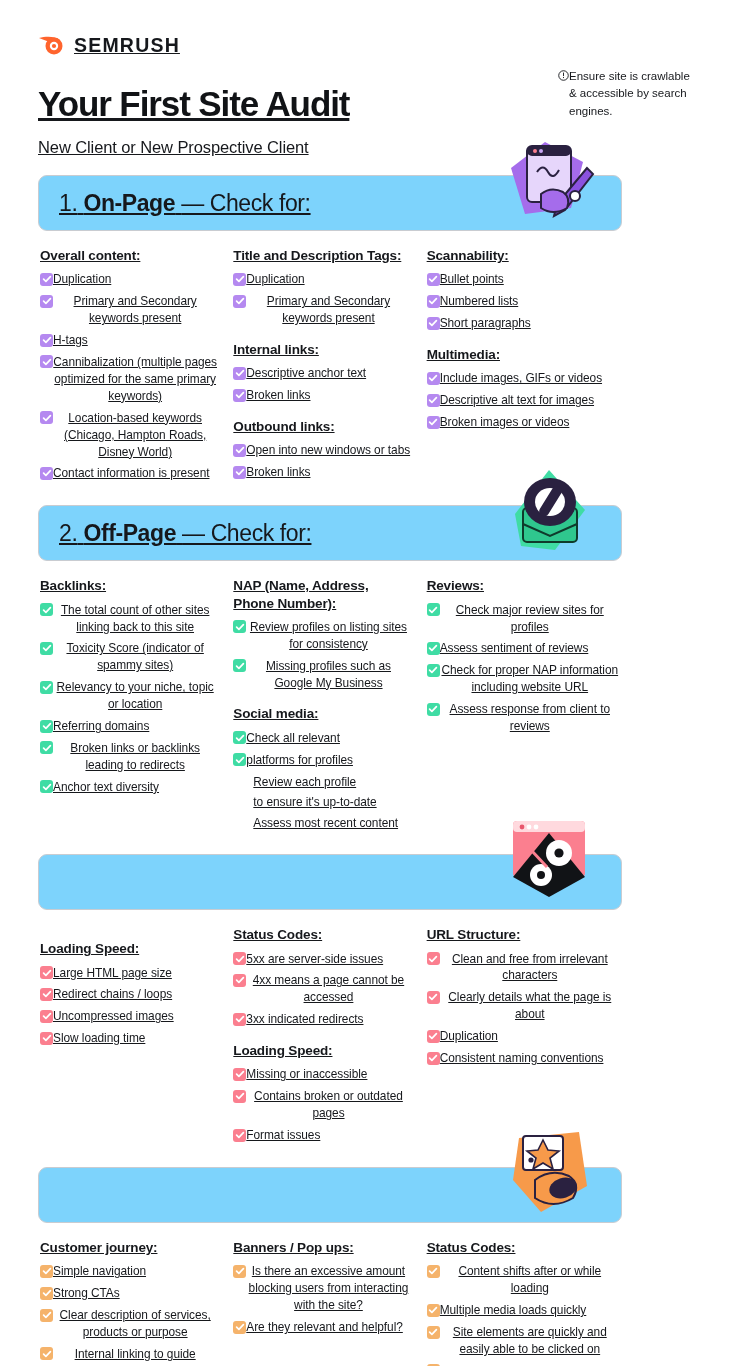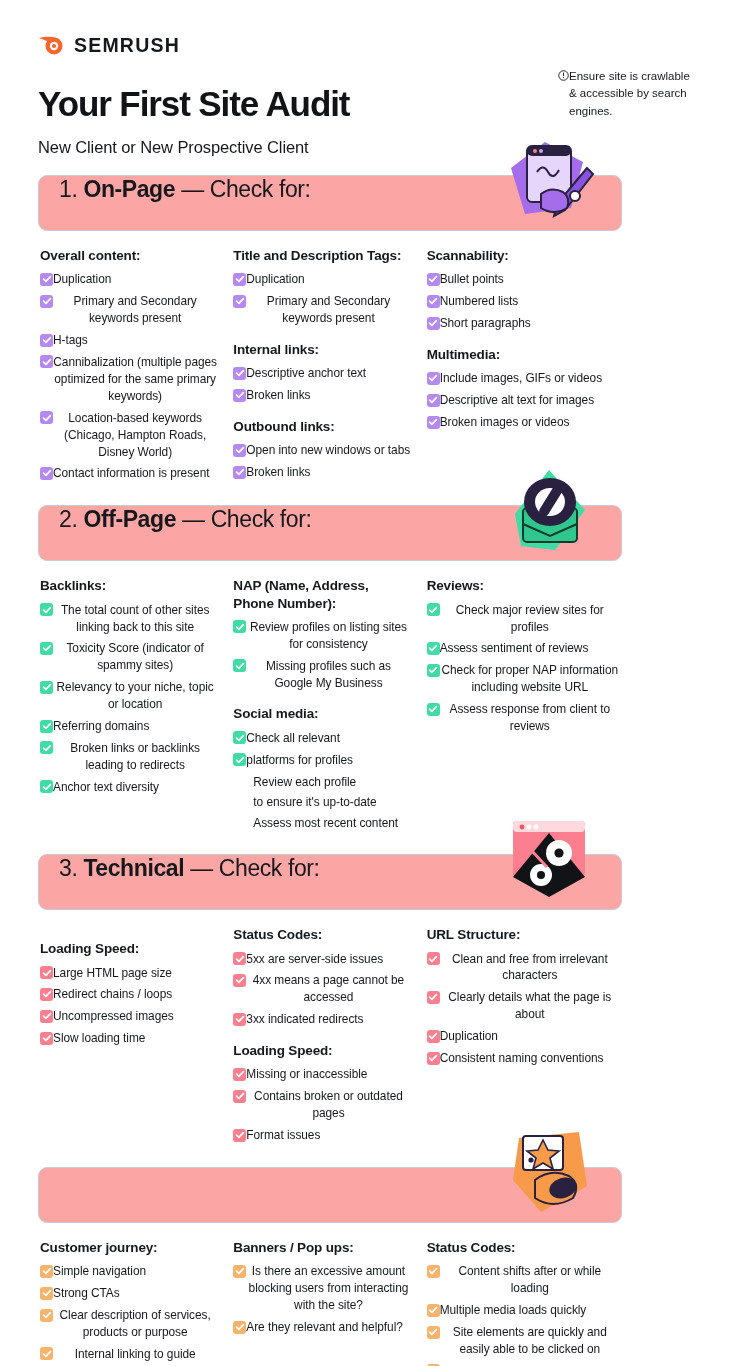--- a/index.html
+++ b/index.html
@@ -3,40 +3,40 @@
 <meta charset="utf-8">
 <style>
   * { box-sizing: border-box; margin: 0; padding: 0; }
   html, body {
     width: 736px; height: 1366px;
     background: #ffffff;
     font-family: "Liberation Sans", sans-serif;
     color: #16181c;
     overflow: hidden;
   }
-  .page { position: relative; width: 660px; height: 1366px; padding: 0 38px; }
+  .page { position: relative; width: 660px; height: 1366px; padding: 0 38px; text-decoration: underline; }
 
   
   .brand { display: flex; align-items: center; gap: 9px; padding-top: 34px; }
   .brand-mark { width: 27px; height: 21px; position: relative; flex: none; }
   .brand-name { font-size: 19.5px; font-weight: 700; letter-spacing: 1.2px; color: #16181c; }
 
   .title { font-size: 35px; font-weight: 700; letter-spacing: -1.1px; line-height: 1.06;
            margin-top: 28px; color: #111316; }
   .subtitle { font-size: 16.5px; color: #16181c; margin-top: 16px; letter-spacing: -0.1px; }
 
   .note { position: absolute; left: 558px; top: 68px; width: 140px;
           font-size: 11.5px; line-height: 1.5; color: #16181c; display: flex; }
   .note-icon { flex: none; margin-top: 1px; }
 
   
   .section { position: relative; margin-top: 18px; }
   .sec-head {
     position: relative; height: 56px; border: 1.4px solid #c9ccd1; border-radius: 9px;
-    display: flex; padding-left: 20px; background: #fca5a5;
+    display: flex; align-items: center; padding-left: 20px; background: #7dd3fc;
   }
   .sec-head-text { font-size: 23px; letter-spacing: -0.4px; white-space: nowrap; }
   .sec-head-text b { font-weight: 700; }
   .sec-head-text .light { font-weight: 400; }
   .sec-art { position: absolute; right: 24px; top: -44px; width: 96px; height: 96px; }
 
   .cols { display: flex; margin-top: 16px; padding: 0 2px; }
   .col { width: 33.33%; padding-right: 16px; }
   .col:nth-child(3) { padding-right: 0; }
 
@@ -405,21 +405,20 @@
                   <path d="M1.6 5.2 L3.9 7.4 L8.4 2.6" fill="none" stroke="#ffffff" stroke-width="1.7" stroke-linecap="round" stroke-linejoin="round"></path>
                 </svg>
               </span>
               <span class="item-text">Assess response from client to reviews</span>
             </div>
           </div>
         </div>
       </div>
       <div class="section s3">
         <div class="sec-head">
-          <div class="sec-head-text"><span class="light">3.</span> <b>Technical</b> <span class="light">— Check for:</span></div>
           <div class="sec-art">
     <svg viewBox="0 0 96 96" width="96" height="96">
       <rect x="12" y="10" width="72" height="56" rx="4" fill="#fb7f8f"></rect>
       <rect x="12" y="10" width="72" height="11" rx="4" fill="#ffd9de"></rect>
       <circle cx="21" cy="16" r="2.4" fill="#e8566c"></circle>
       <circle cx="28" cy="16" r="2.4" fill="#fff"></circle>
       <circle cx="35" cy="16" r="2.4" fill="#fff"></circle>
       <polygon points="12,66 48,22 84,66 48,86" fill="#111316"></polygon>
       <g fill="#ffffff">
         <circle cx="58" cy="42" r="13"></circle>

